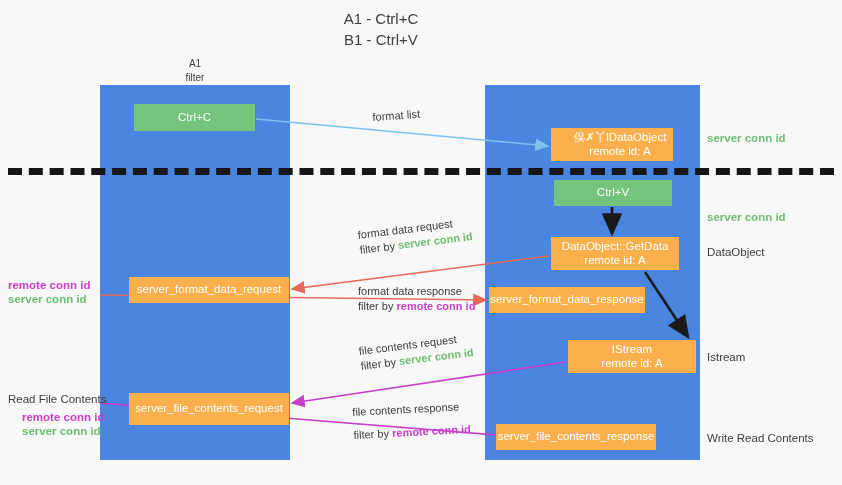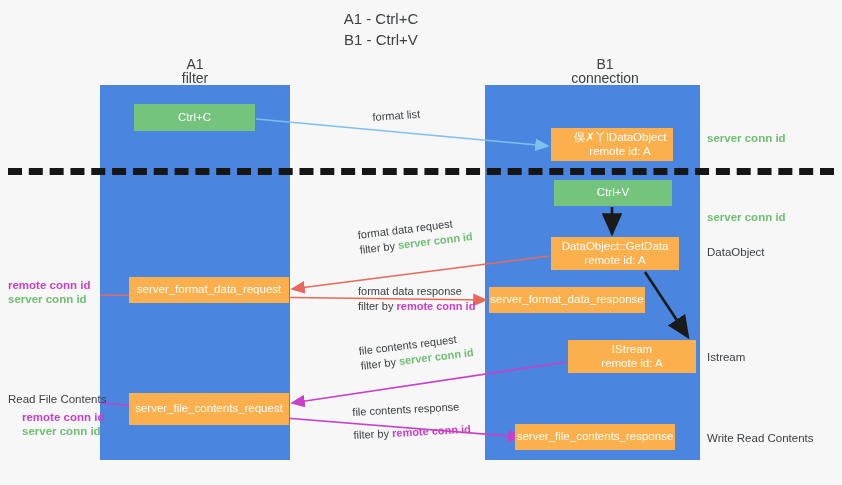--- a/index.html
+++ b/index.html
@@ -17,21 +17,21 @@
   
   #title{
     left:0;top:8px;width:762px;
     text-align:center;
     font-size:15px;line-height:21px;
     color:#3c4043;
   }
 
   
   .lane-head{
-    text-align:center;font-size:14px;line-height:14px;color:#3c4043;
+    text-align:center;font-size:10px;line-height:14px;color:#3c4043;
   }
   #lane-head-a{left:130px;top:57px;width:130px;}
   #lane-head-b{left:540px;top:57px;width:130px;}
 
   
   .lane{background:#4a86e0;}
   #lane-a{left:100px;top:85px;width:190px;height:375px;}
   #lane-b{left:485px;top:85px;width:215px;height:375px;}
 
   
@@ -54,21 +54,21 @@
   .box .l2{display:block;}
 
   #box-ctrl-c{left:134px;top:104px;width:121px;height:27px;}
   #box-ctrl-v{left:554px;top:180px;width:118px;height:26px;}
   #box-idataobject{left:551px;top:128px;width:122px;height:33px;padding-left:16px;}
   #box-getdata{left:551px;top:237px;width:128px;height:33px;}
   #box-istream{left:568px;top:340px;width:128px;height:33px;}
   #box-sfdreq{left:129px;top:277px;width:160px;height:26px;}
   #box-sfdresp{left:489px;top:287px;width:156px;height:26px;}
   #box-sfcreq{left:129px;top:393px;width:160px;height:32px;}
-  #box-sfcresp{left:515px;top:424px;width:160px;height:26px;}
+  #box-sfcresp{left:496px;top:424px;width:160px;height:26px;}
 
   
   .note{font-size:11.5px;line-height:14px;}
   .green-t{color:#6fbf73;font-weight:bold;}
   .magenta-t{color:#c840c8;font-weight:bold;}
   .plain-t{color:#3c4043;}
 
   #note-server-1{left:707px;top:131px;}
   #note-server-2{left:707px;top:210px;}
   #note-dataobject{left:707px;top:245px;}
@@ -99,24 +99,20 @@
 
   <div class="abs" id="title">
     <div>A1 - Ctrl+C</div>
     <div>B1 - Ctrl+V</div>
   </div>
 
   <div class="abs lane-head" id="lane-head-a">
     <div>A1</div>
     <div>filter</div>
   </div>
-  <div class="abs lane-head" id="lane-head-b">
-    <div>B1</div>
-    <div>connection</div>
-  </div>
 
   <div class="abs lane" id="lane-a"></div>
   <div class="abs lane" id="lane-b"></div>
 
   <svg class="overlay">
     <defs>
       <marker id="ah-blue" markerWidth="9" markerHeight="8" refX="8" refY="4" orient="auto">
         <path d="M0,0 L9,4 L0,8 z" fill="#7ec0ee"></path>
       </marker>
       <marker id="ah-red" markerWidth="9" markerHeight="8" refX="8" refY="4" orient="auto">

